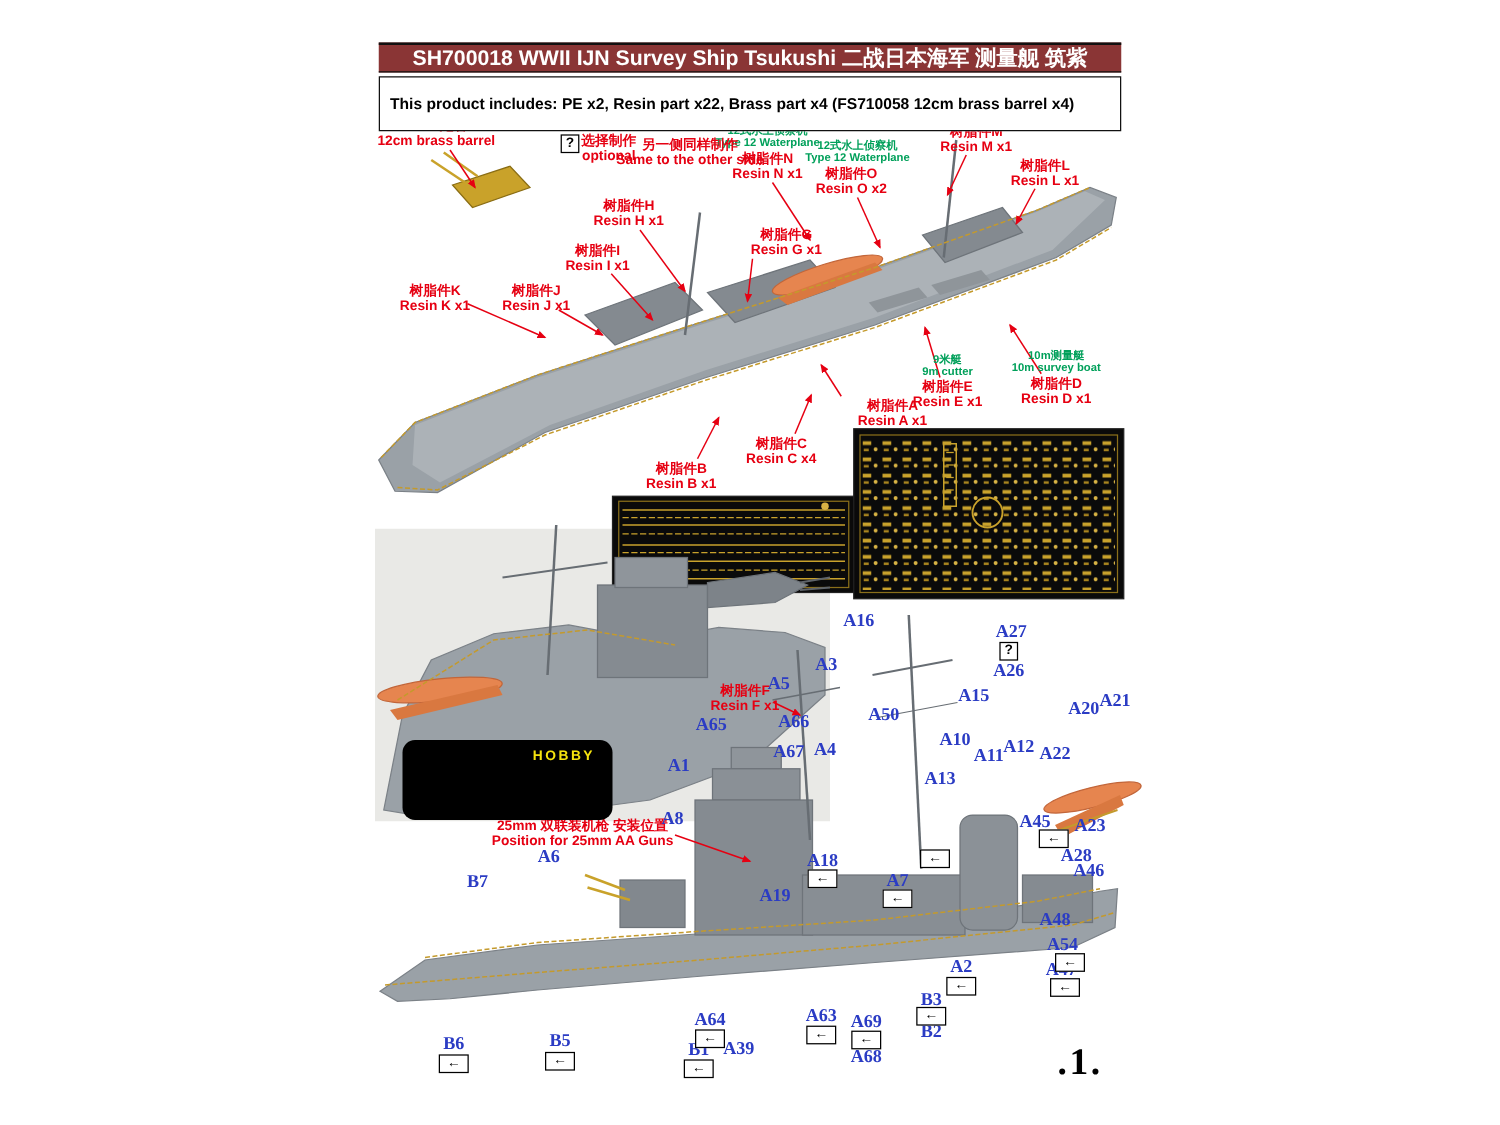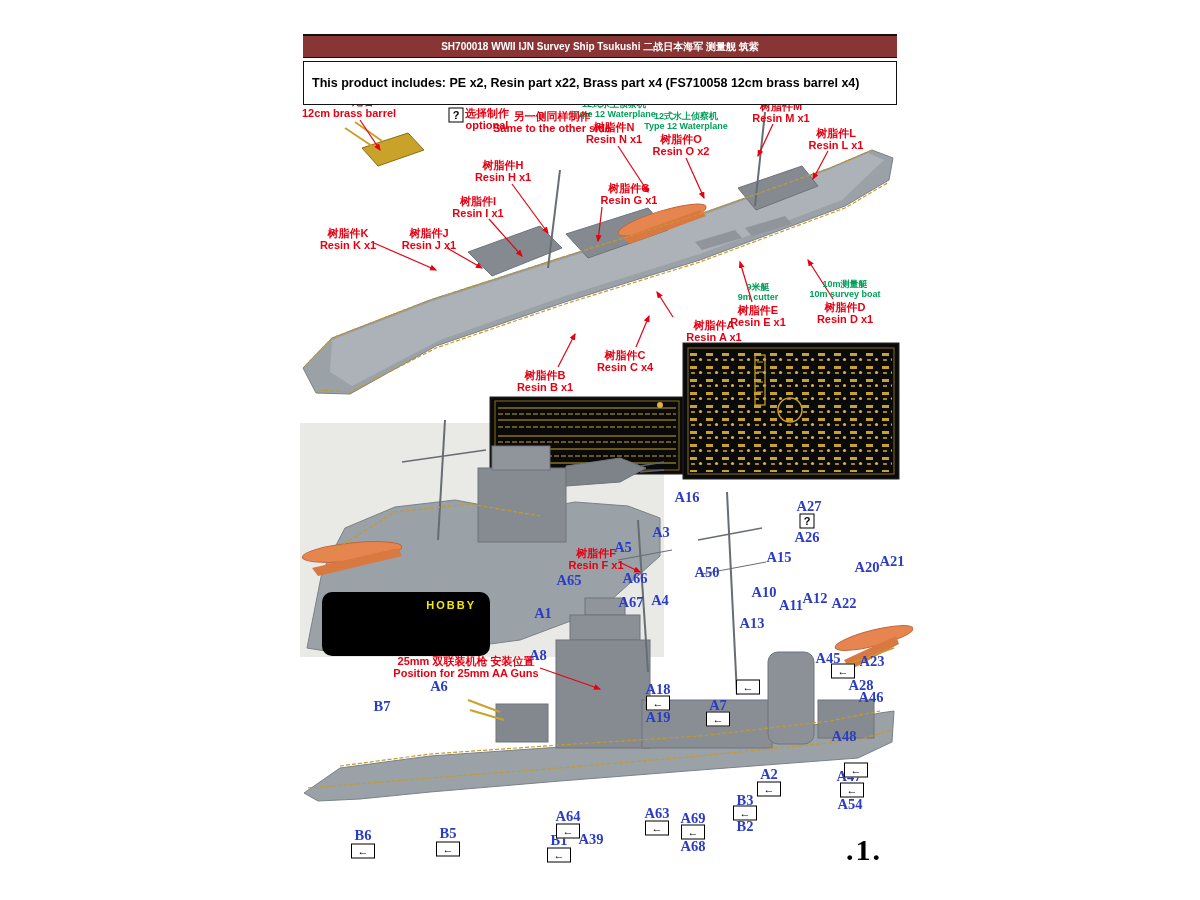--- a/index.html
+++ b/index.html
@@ -7,21 +7,21 @@
     font-family:"Liberation Sans",sans-serif}
   .sheet{position:absolute;left:0;top:0;width:1200px;height:900px}
   svg.layer{position:absolute;left:0;top:0}
   #scene{z-index:1}
   #leaders{z-index:3}
   #annotations{position:absolute;left:0;top:0;width:1200px;height:900px;z-index:4}
 
   .title-bar{position:absolute;left:303px;top:34px;width:594px;height:24px;z-index:5;
     background:#8a3535;border-top:2px solid #111;border-bottom:1px solid #111;
     display:flex;align-items:center;justify-content:center}
-  .title-bar span{color:#fff;font-weight:bold;font-size:10px;white-space:nowrap}
+  .title-bar span{color:#fff;font-weight:bold;font-size:17px;white-space:nowrap}
 
   .includes-box{position:absolute;left:303px;top:61px;width:594px;height:44px;z-index:5;
     border:1px solid #111;background:#fff;padding:2px 8px;
     display:flex;flex-direction:column;justify-content:center;gap:1px}
   .includes-box div{font-weight:bold;font-size:12.5px;color:#000;white-space:nowrap}
 
   .anno{position:absolute;transform:translateX(-50%);text-align:center;font-weight:bold;
     white-space:nowrap;line-height:1.12;z-index:4}
   .anno.red{color:#e60012;font-size:11px}
   .anno.green{color:#00a05a;font-size:9px}
@@ -300,26 +300,26 @@
       <div class="anno blue" style="left: 815px; top: 598px;">A12</div>
       <div class="anno blue" style="left: 844px; top: 603px;">A22</div>
       <div class="anno blue" style="left: 543px; top: 613px;">A1</div>
       <div class="anno blue" style="left: 752px; top: 623px;">A13</div>
       <div class="anno blue" style="left: 828px; top: 658px;">A45</div>
       <div class="anno blue" style="left: 872px; top: 661px;">A23</div>
       <div class="anno blue" style="left: 538px; top: 655px;">A8</div>
       <div class="anno blue" style="left: 861px; top: 685px;">A28</div>
       <div class="anno blue" style="left: 871px; top: 697px;">A46</div>
       <div class="anno blue" style="left: 658px; top: 689px;">A18</div>
-      <div class="anno blue" style="left: 658px; top: 717px;">A19</div>
+      <div class="anno blue" style="left: 620px; top: 717px;">A19</div>
       <div class="anno blue" style="left: 718px; top: 705px;">A7</div>
       <div class="anno blue" style="left: 439px; top: 686px;">A6</div>
       <div class="anno blue" style="left: 382px; top: 706px;">B7</div>
       <div class="anno blue" style="left: 844px; top: 736px;">A48</div>
-      <div class="anno blue" style="left: 850px; top: 756px; margin-top: 48px;">A54</div>
+      <div class="anno blue" style="left: 850px; top: 756px;">A54</div>
       <div class="anno blue" style="left: 769px; top: 774px;">A2</div>
       <div class="anno blue" style="left: 849px; top: 776px;">A47</div>
       <div class="anno blue" style="left: 745px; top: 800px;">B3</div>
       <div class="anno blue" style="left: 745px; top: 826px;">B2</div>
       <div class="anno blue" style="left: 568px; top: 816px;">A64</div>
       <div class="anno blue" style="left: 657px; top: 813px; text-align: center;">A63</div>
       <div class="anno blue" style="left: 693px; top: 818px;">A69</div>
       <div class="anno blue" style="left: 693px; top: 846px;">A68</div>
       <div class="anno blue" style="left: 591px; top: 839px;">A39</div>
       <div class="anno blue" style="left: 559px; top: 840px;">B1</div>

